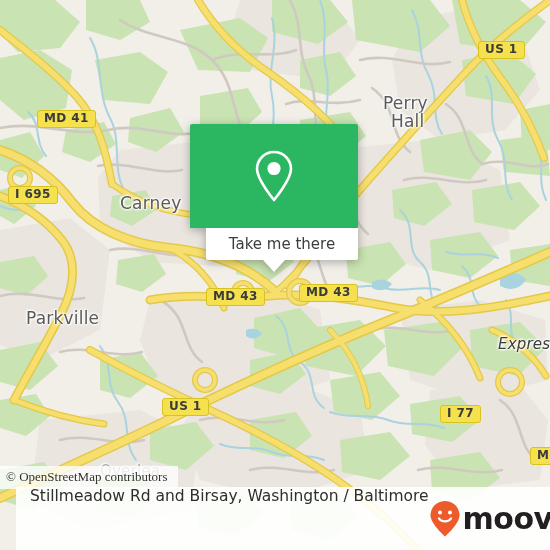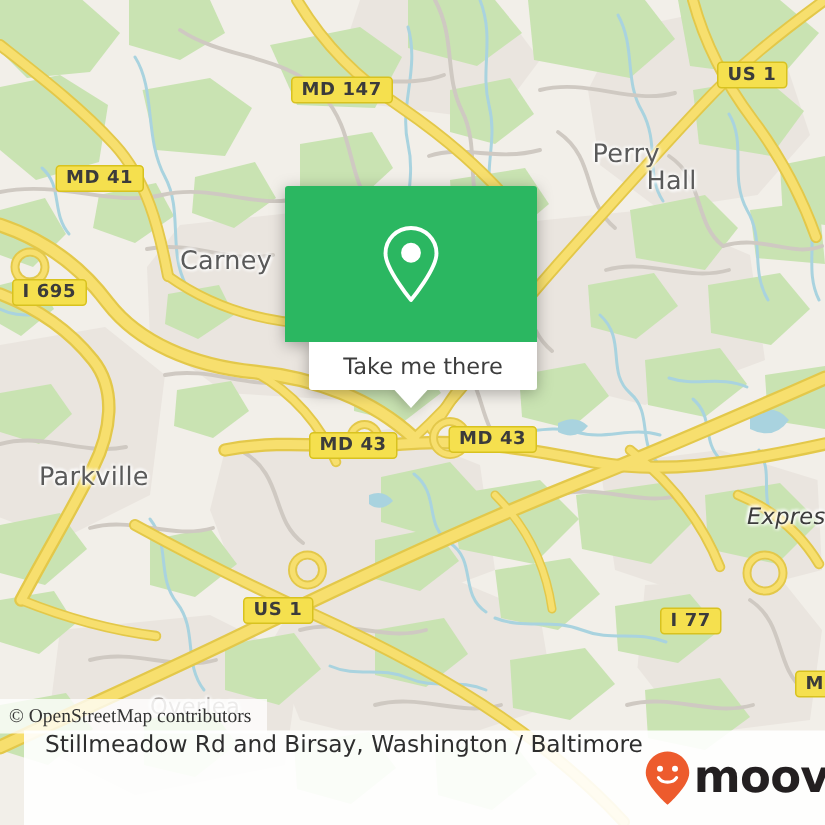--- a/index.html
+++ b/index.html
@@ -241,28 +241,27 @@
         <g fill="none" stroke="#f7df6e" stroke-width="3.5">
           <circle cx="300" cy="292" r="11"></circle>
           <circle cx="243" cy="292" r="9"></circle>
           <circle cx="20" cy="178" r="10"></circle>
           <circle cx="510" cy="382" r="12"></circle>
           <circle cx="205" cy="380" r="10"></circle>
         </g>
       </g>
     </svg>
 
-    <div class="place town" style="left:120px;top:164px;">Carney</div>
+    <div class="place town" style="left:120px;top:193px;">Carney</div>
     <div class="place town" style="left:26px;top:308px;">Parkville</div>
-    <div class="place town" style="left:383px;top:93px;margin-left:12px;">Perry</div>
-    <div class="place town" style="left:391px;top:111px;margin-left:40px;">Hall</div>
+    <div class="place town" style="left:383px;top:93px;">Perry</div>
+    <div class="place town" style="left:391px;top:111px;">Hall</div>
     <div class="place faint" style="left:100px;top:462px;">Overlea</div>
     <div class="place express" style="left:498px;top:335px;">Expressway</div>
 
-    <div class="shield" style="left:194px;top:51px;">MD 147</div>
     <div class="shield" style="left:478px;top:41px;">US 1</div>
     <div class="shield" style="left:21px;top:110px;margin-left:16px;">MD 41</div>
     <div class="shield" style="left:8px;top:186px;">I 695</div>
     <div class="shield" style="left:206px;top:288px;">MD 43</div>
     <div class="shield" style="left:299px;top:284px;">MD 43</div>
     <div class="shield" style="left:162px;top:398px;">US 1</div>
     <div class="shield" style="left:440px;top:405px;">I 77</div>
     <div class="shield" style="left:530px;top:447px;">MD</div>
   </div>
 

